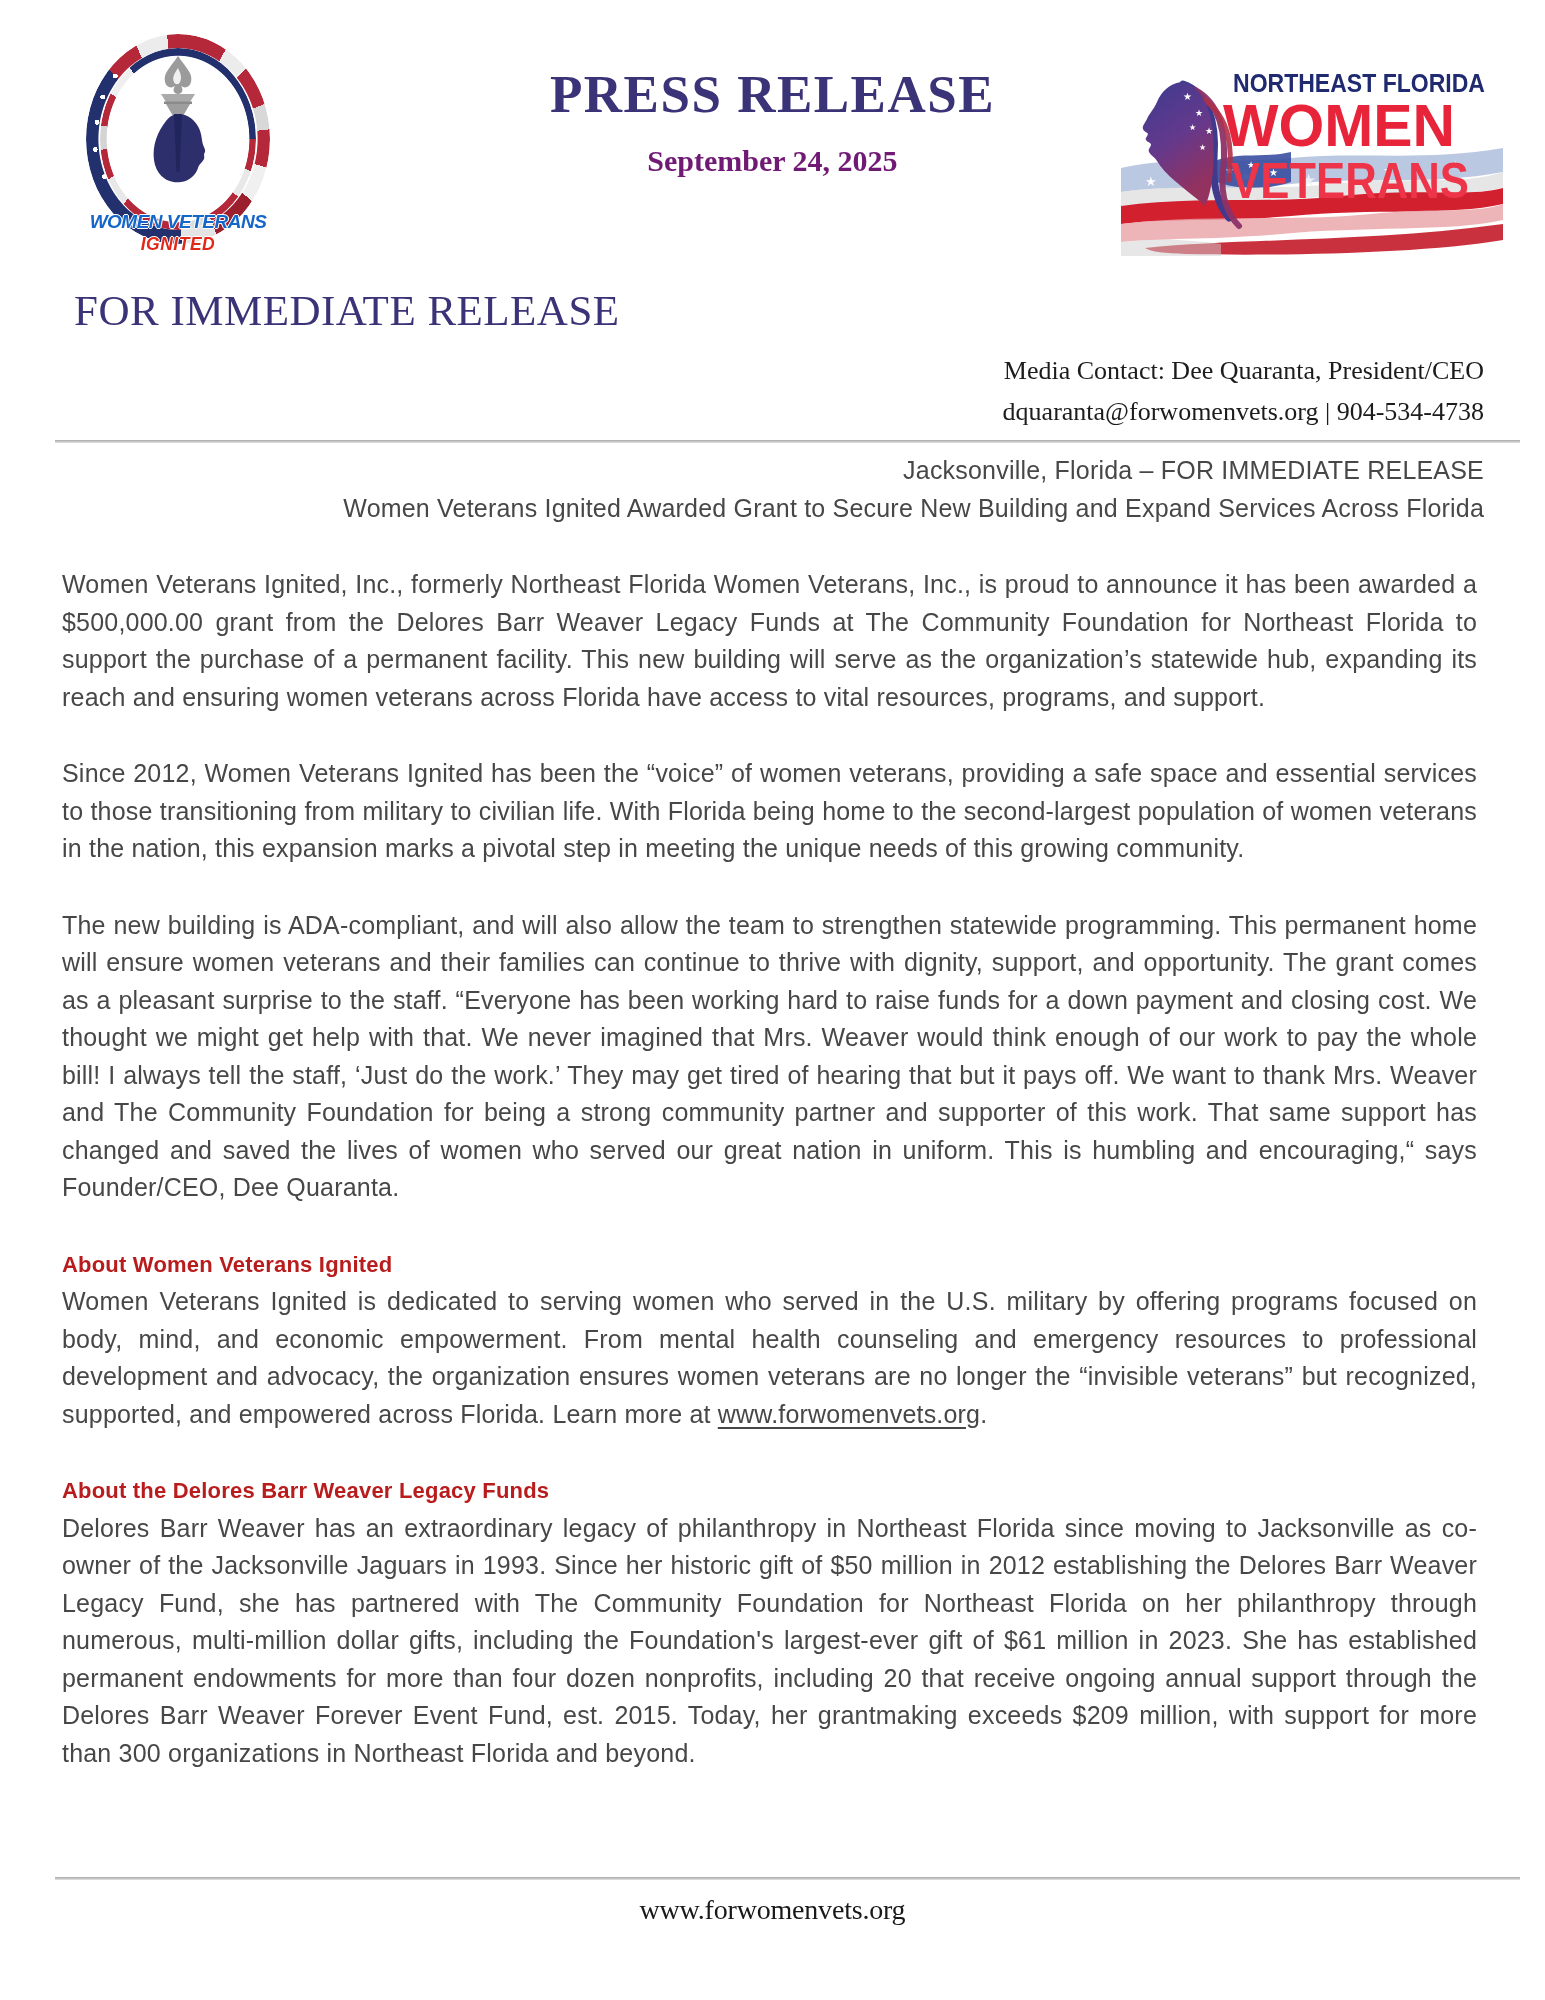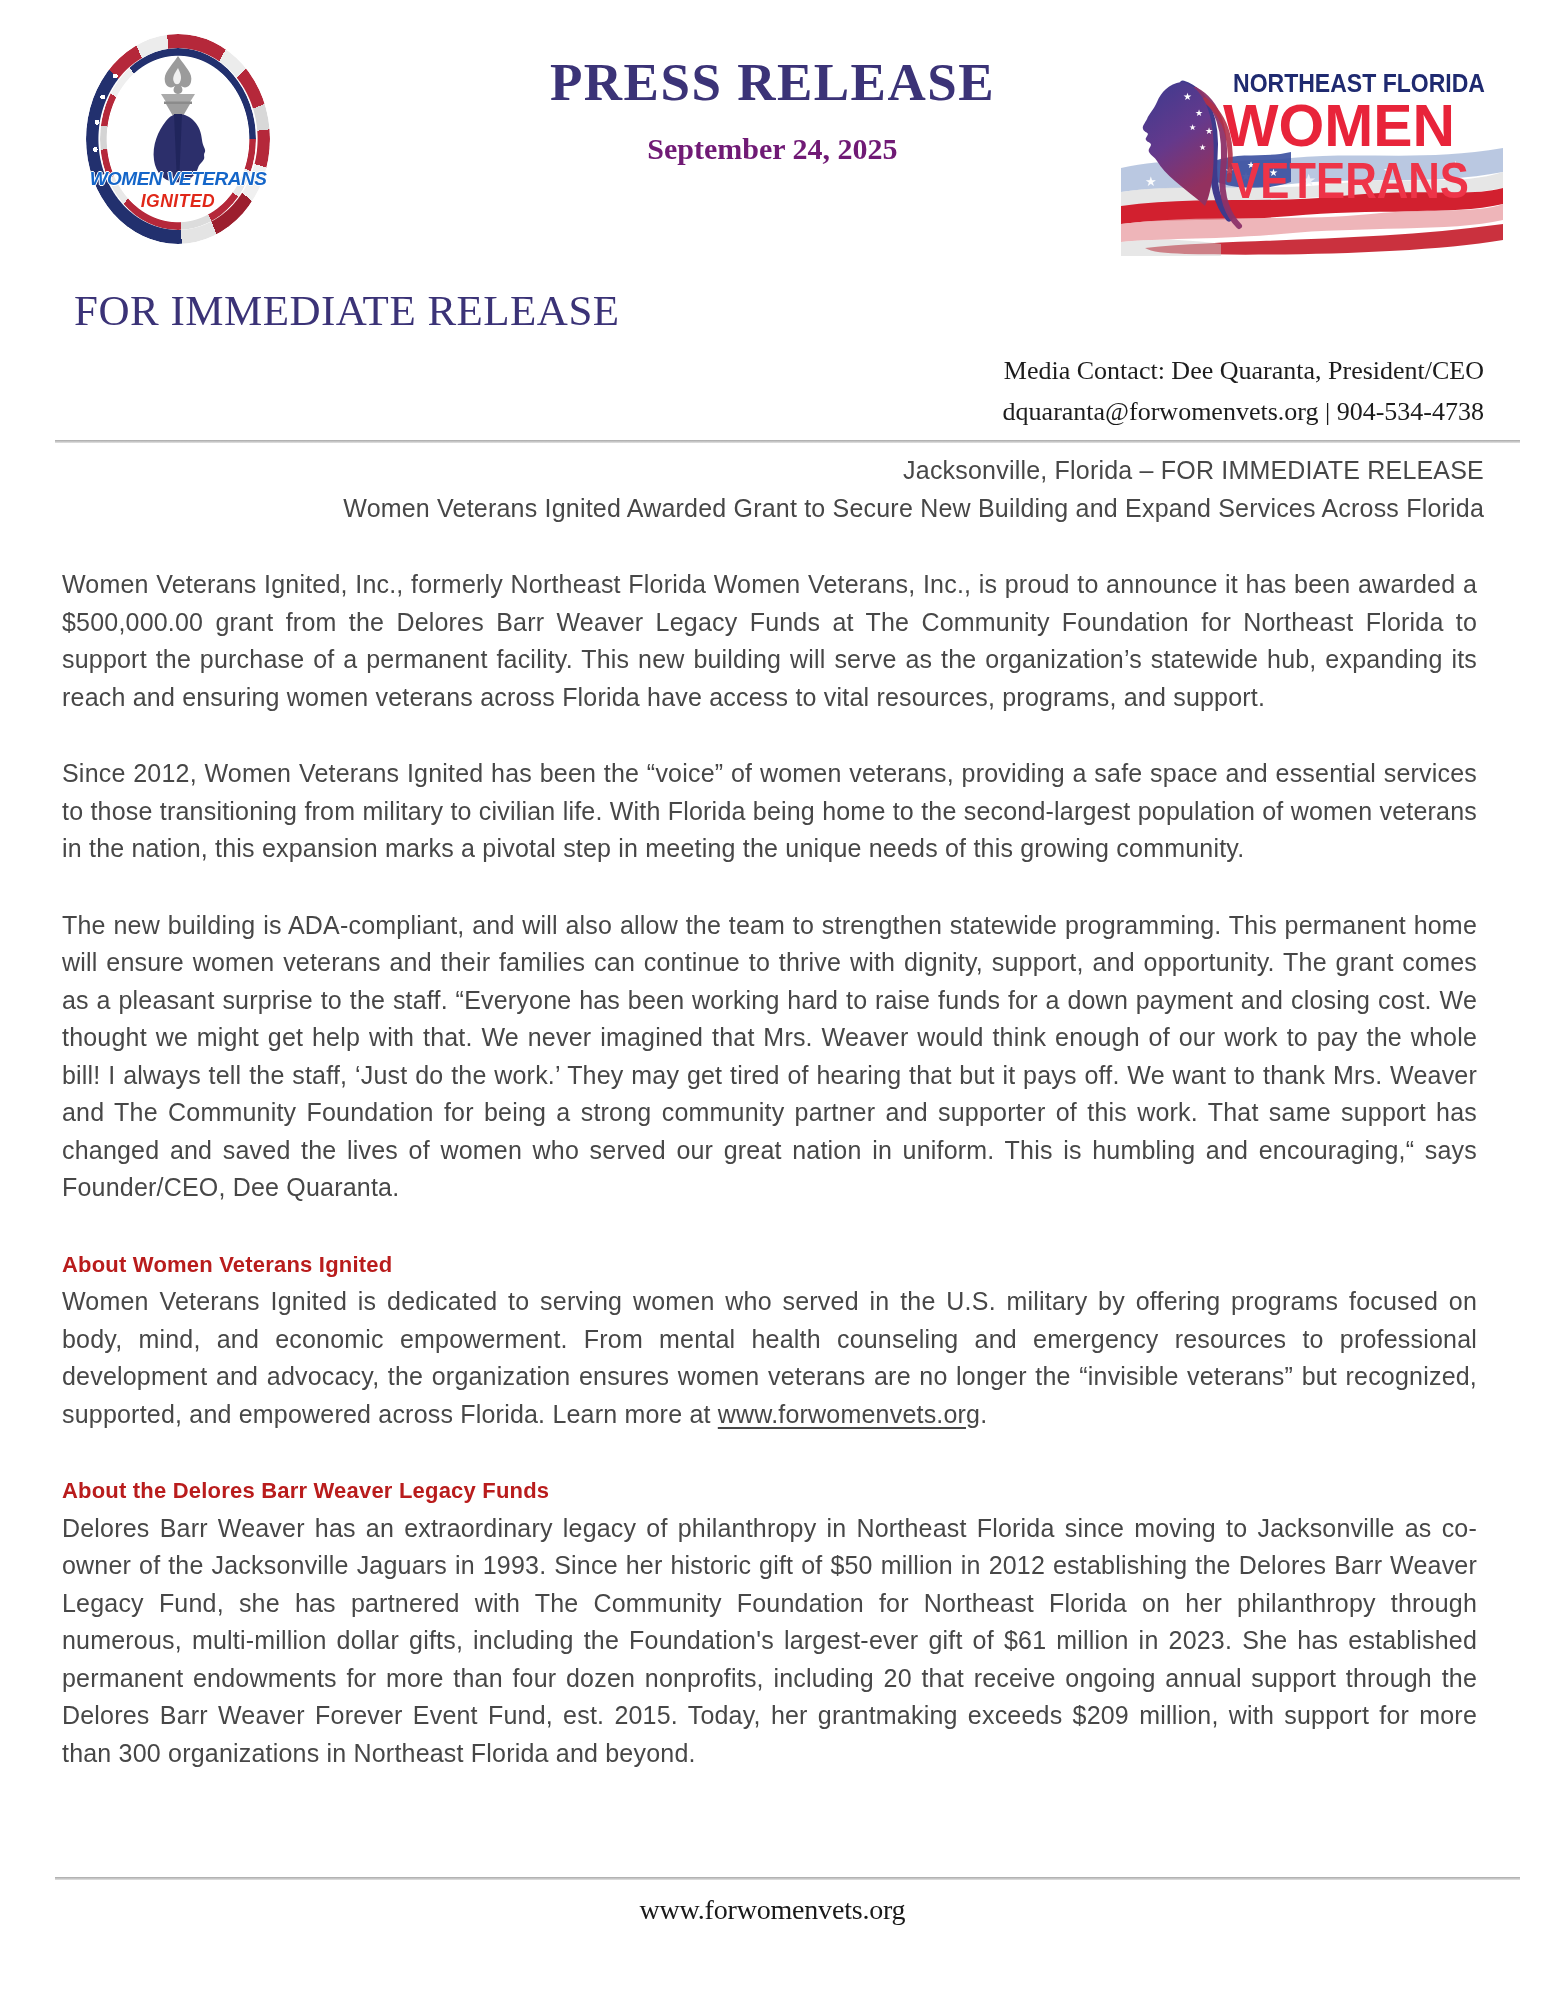--- a/index.html
+++ b/index.html
@@ -4,21 +4,21 @@
 <style>
   html,body{margin:0;padding:0;background:#ffffff;}
   .page{
     position:relative;width:1545px;height:2000px;background:#ffffff;
     font-family:"Liberation Sans",sans-serif;overflow:hidden;
   }
 
   
   .title-block{position:absolute;left:50%;top:52px;transform:translateX(-50%);text-align:center;}
   .title-block h1{
-    margin:0;font-family:"Liberation Serif",serif;font-weight:bold;
+    margin:12px;font-family:"Liberation Serif",serif;font-weight:bold;
     font-size:53px;letter-spacing:1.5px;color:#3b3377;
   }
   .title-block .date{
     margin-top:20px;font-family:"Liberation Serif",serif;font-weight:bold;
     font-size:30px;color:#701a75;
   }
 
   
   .logo-left{position:absolute;left:86px;top:34px;width:184px;height:210px;}
   .ring-outer,.ring-inner{position:absolute;border-radius:50%;}
@@ -42,21 +42,21 @@
     background:
       conic-gradient(from 200deg,
         #b5283a 0 20deg,#e8e8e8 20deg 40deg,#b5283a 40deg 62deg,#d4d4d4 62deg 80deg,
         #b5283a 80deg 104deg,#efefef 104deg 126deg,#22306e 126deg 250deg,
         #b5283a 250deg 274deg,#e8e8e8 274deg 294deg,#b5283a 294deg 318deg,#dcdcdc 318deg 338deg,#b5283a 338deg 360deg);
     -webkit-mask:radial-gradient(closest-side,transparent 91%,#000 92%);
     mask:radial-gradient(closest-side,transparent 91%,#000 92%);
   }
   .badge-center{position:absolute;left:29px;top:18px;width:126px;height:150px;}
   .ll-line{position:absolute;left:0;width:100%;text-align:center;font-style:italic;font-weight:bold;z-index:3;
-    text-shadow:1px 0 0 #fff,-1px 0 0 #fff,0 1px 0 #fff,0 -1px 0 #fff;}
+    text-shadow:1px 0 0 #fff,-1px 0 0 #fff,0 1px 0 #fff,0 -1px 0 #fff;margin-top:43px;}
   .ll-line1{top:134px;font-size:19px;color:#1566c9;letter-spacing:-0.5px;}
   .ll-line2{top:157px;font-size:17.5px;color:#e02718;letter-spacing:0.5px;}
 
   
   .logo-right{position:absolute;right:42px;top:40px;width:382px;height:218px;}
 
   
   .fir-heading{
     position:absolute;left:62px;top:274px;margin:12px;
     font-family:"Liberation Serif",serif;font-weight:500;

